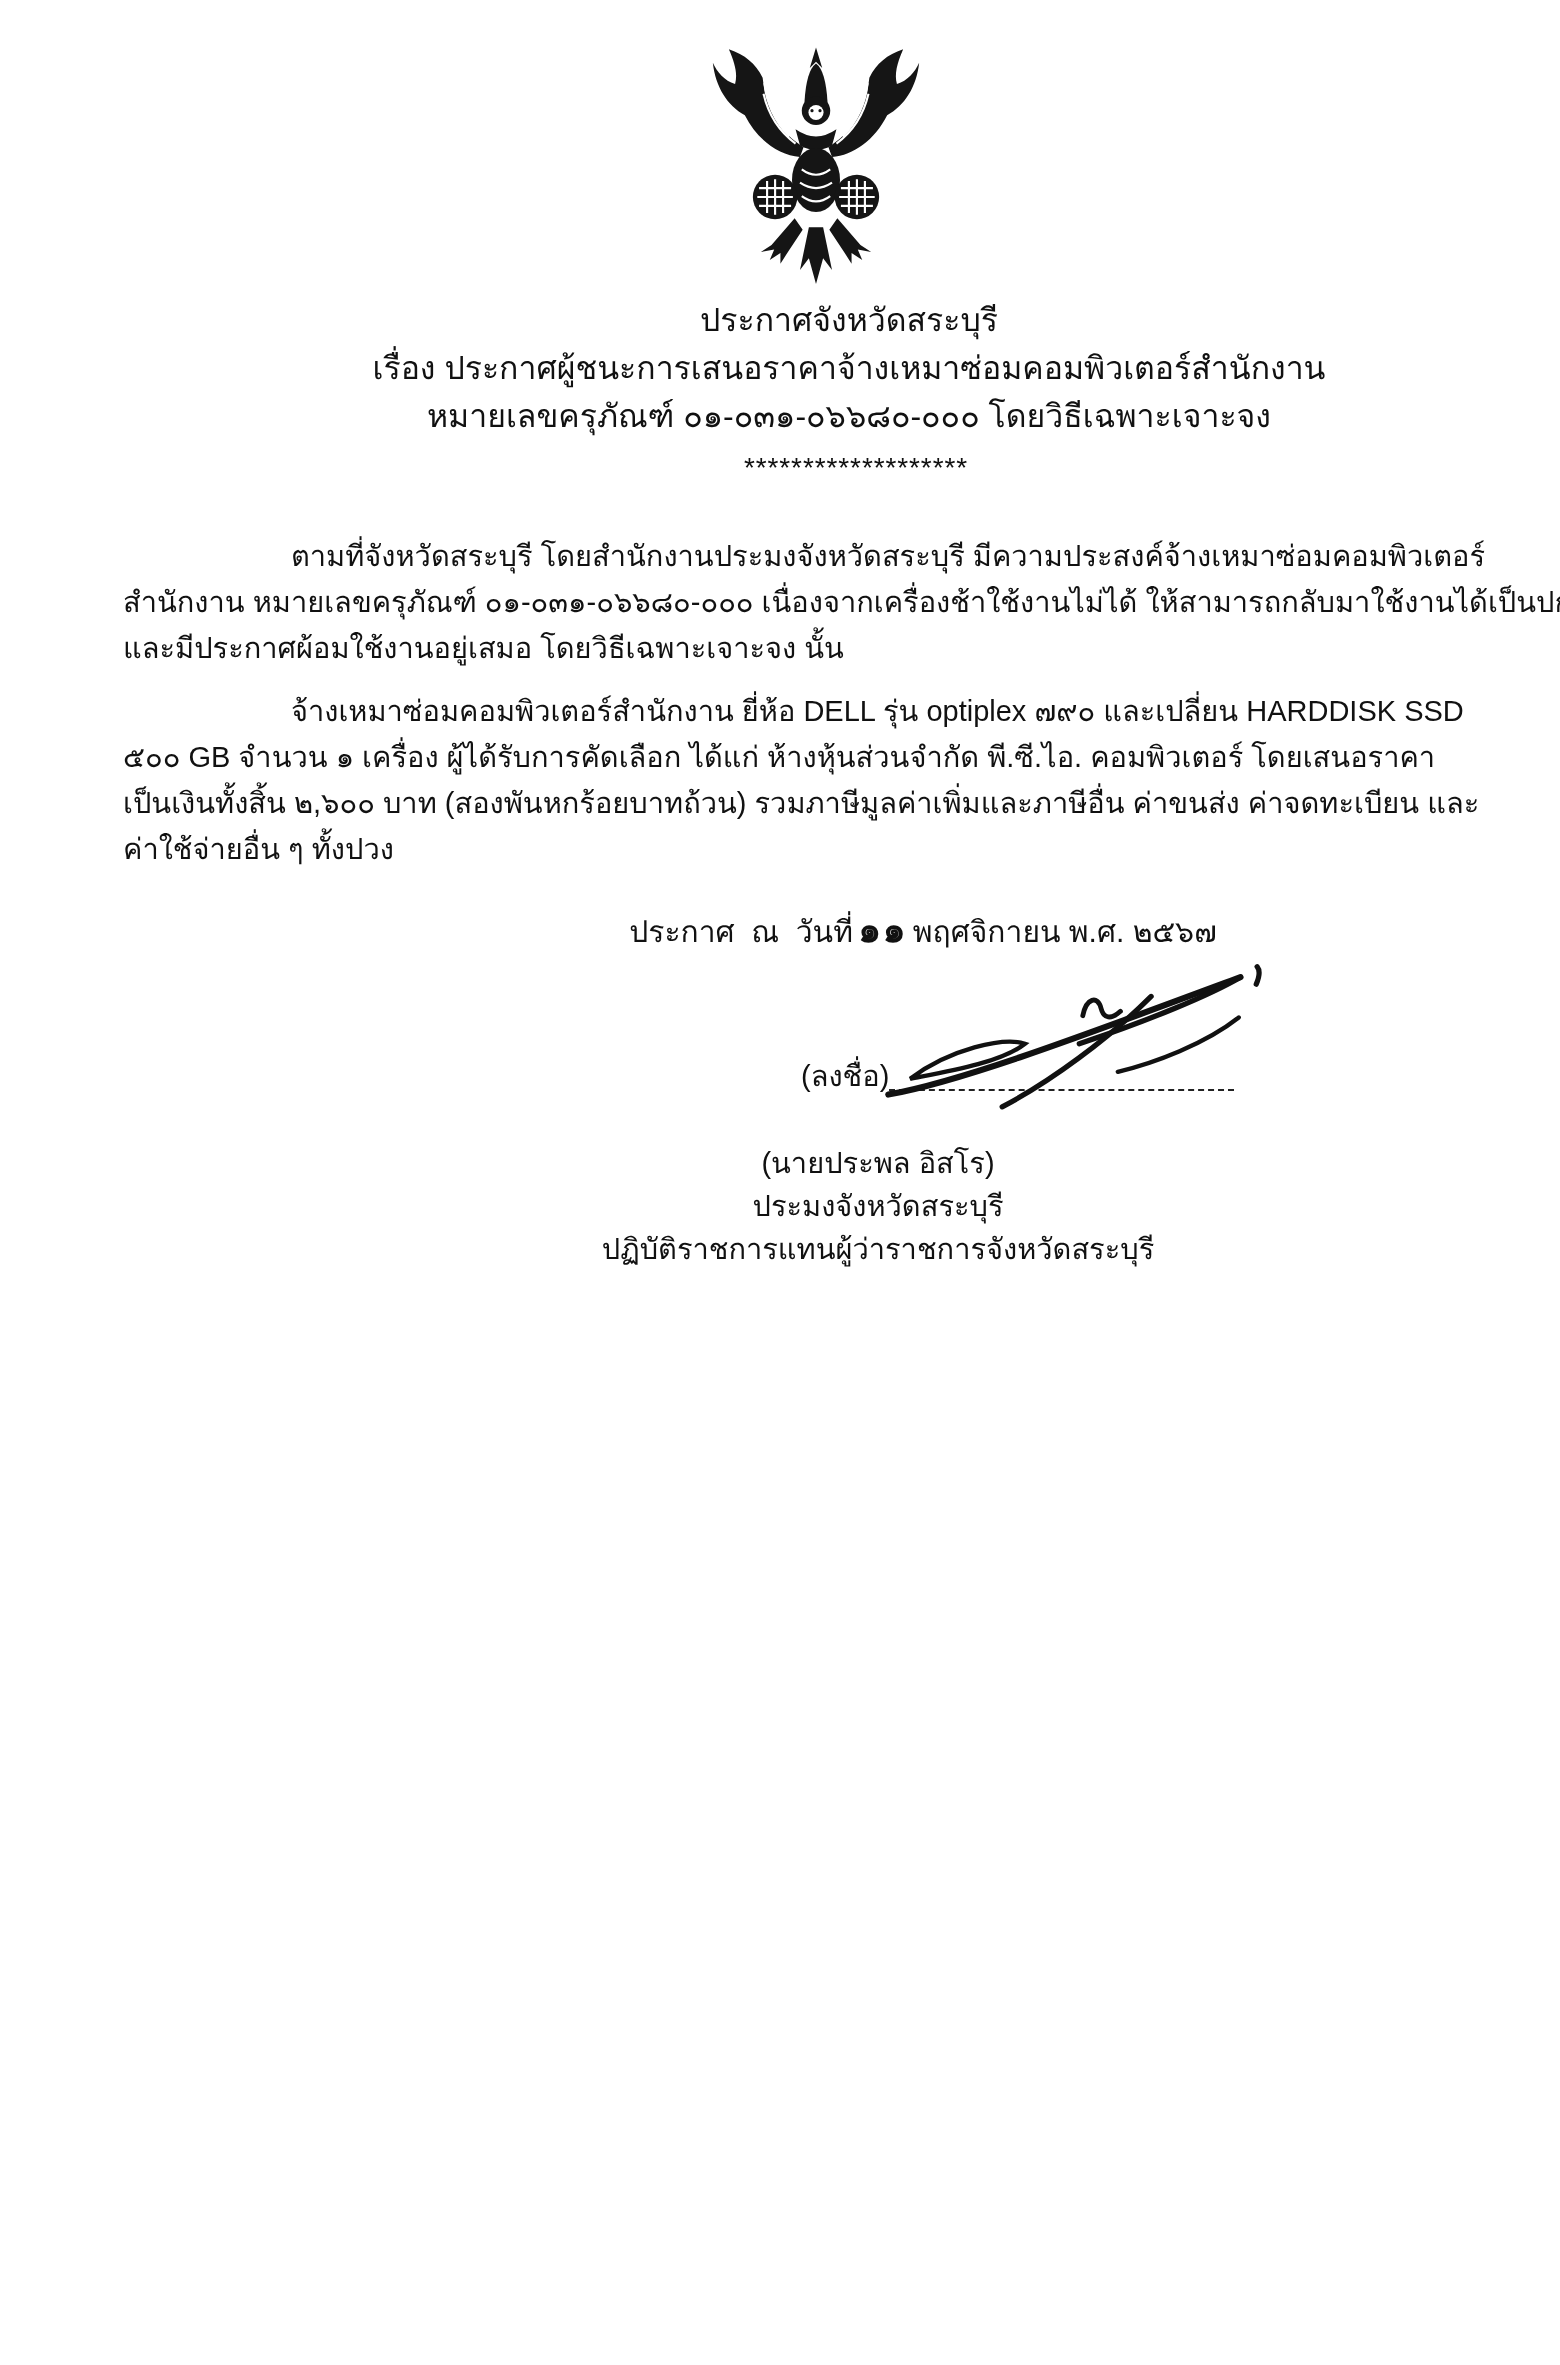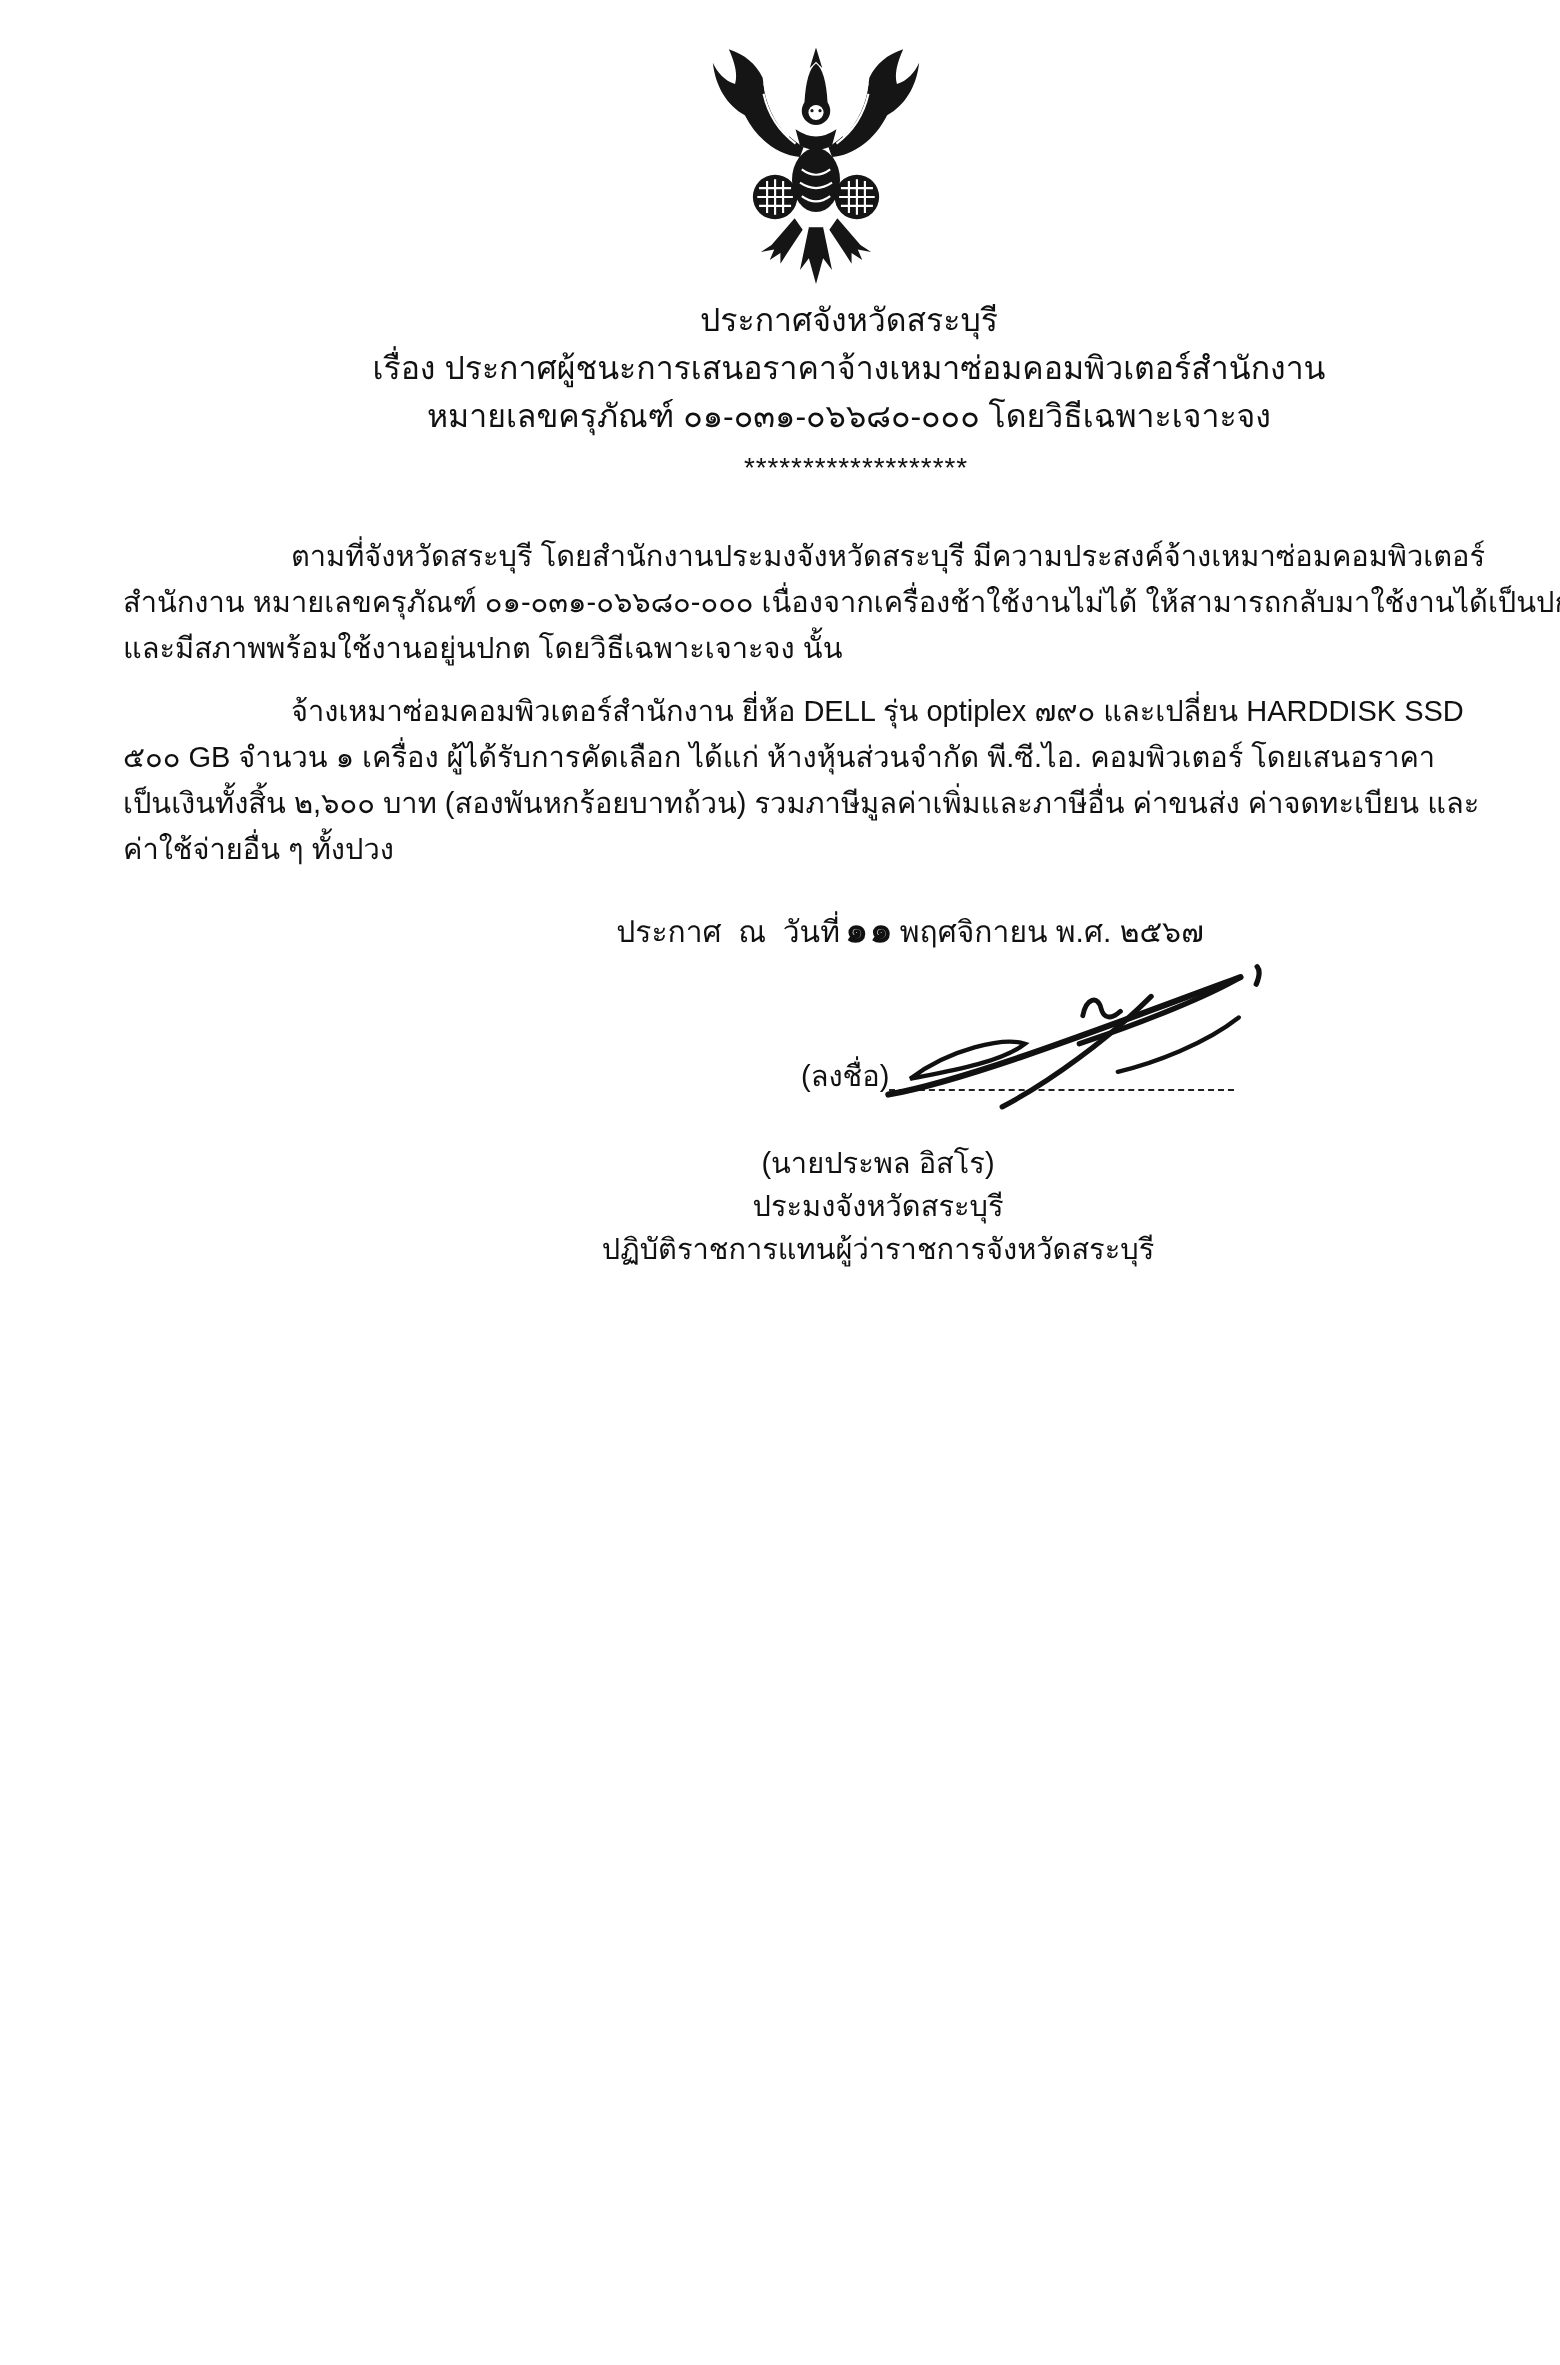--- a/index.html
+++ b/index.html
@@ -50,21 +50,21 @@
     font-size: 29px;
     line-height: 46px;
     margin-top: 20px;
   }
   .para .line { white-space: nowrap; }
   .para .line.indent { text-indent: 168px; }
   .para1 { top: 513px; }
   .para2 { top: 668px; }
   .date-line {
     position: absolute;
-    left: 560px;
+    left: 573px;
     top: 908px;
     width: 700px;
     text-align: center;
     font-size: 30px;
     line-height: 44px;
     white-space: pre-wrap;
   }
   .date-line .handwritten {
     font-weight: 700;
     font-size: 36px;
@@ -144,21 +144,21 @@
     <div>ประกาศจังหวัดสระบุรี</div>
     <div>เรื่อง ประกาศผู้ชนะการเสนอราคาจ้างเหมาซ่อมคอมพิวเตอร์สำนักงาน</div>
     <div>หมายเลขครุภัณฑ์ ๐๑-๐๓๑-๐๖๖๘๐-๐๐๐ โดยวิธีเฉพาะเจาะจง</div>
   </div>
 
   <div class="separator">*******************</div>
 
   <div class="para para1">
     <div class="line indent">ตามที่จังหวัดสระบุรี โดยสำนักงานประมงจังหวัดสระบุรี มีความประสงค์จ้างเหมาซ่อมคอมพิวเตอร์</div>
     <div class="line">สำนักงาน หมายเลขครุภัณฑ์ ๐๑-๐๓๑-๐๖๖๘๐-๐๐๐ เนื่องจากเครื่องช้าใช้งานไม่ได้ ให้สามารถกลับมาใช้งานได้เป็นปกติ</div>
-    <div class="line">และมีสภาพพร้อมใช้งานอยู่นปกต โดยวิธีเฉพาะเจาะจง นั้น</div>
+    <div class="line">และมีประกาศผ้อมใช้งานอยู่เสมอ โดยวิธีเฉพาะเจาะจง นั้น</div>
   </div>
 
   <div class="para para2">
     <div class="line indent">จ้างเหมาซ่อมคอมพิวเตอร์สำนักงาน ยี่ห้อ DELL รุ่น optiplex ๗๙๐ และเปลี่ยน HARDDISK SSD</div>
     <div class="line">๕๐๐ GB จำนวน ๑ เครื่อง ผู้ได้รับการคัดเลือก ได้แก่ ห้างหุ้นส่วนจำกัด พี.ซี.ไอ. คอมพิวเตอร์ โดยเสนอราคา</div>
     <div class="line">เป็นเงินทั้งสิ้น ๒,๖๐๐ บาท (สองพันหกร้อยบาทถ้วน) รวมภาษีมูลค่าเพิ่มและภาษีอื่น ค่าขนส่ง ค่าจดทะเบียน และ</div>
     <div class="line">ค่าใช้จ่ายอื่น ๆ ทั้งปวง</div>
   </div>
 
   <div class="date-line"><span>ประกาศ  ณ  วันที่</span><span class="handwritten">๑๑</span><span>พฤศจิกายน พ.ศ. ๒๕๖๗</span></div>

